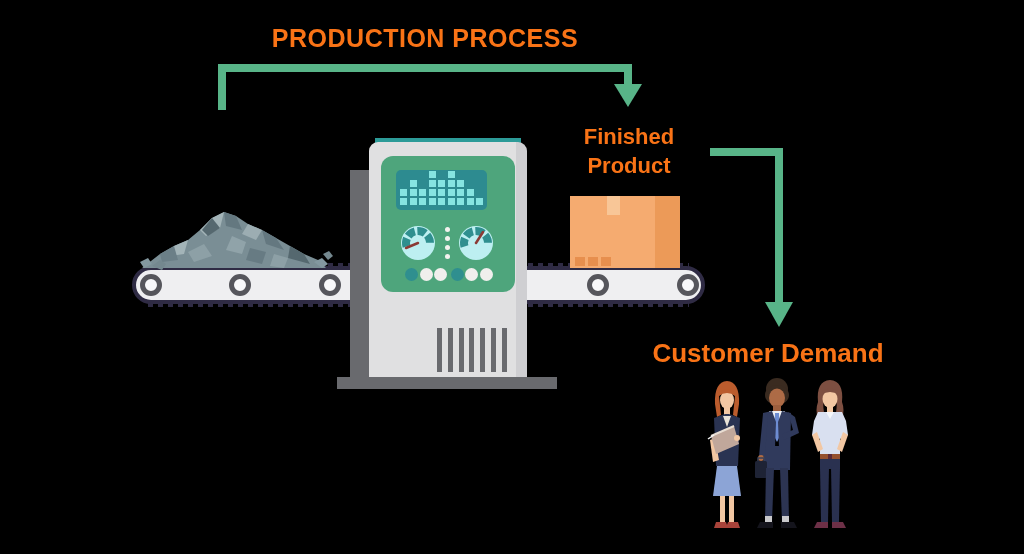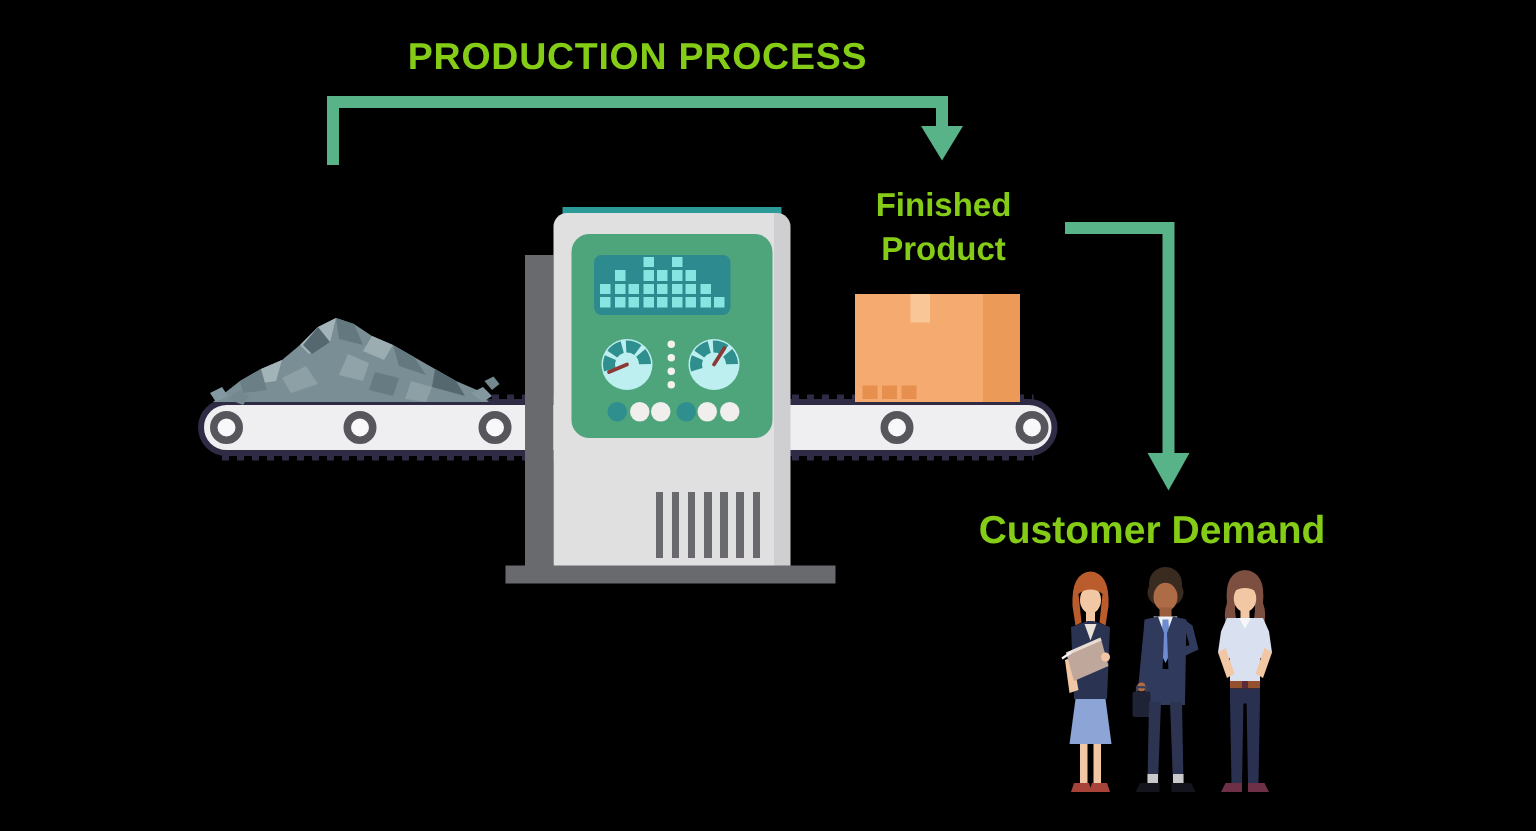--- a/index.html
+++ b/index.html
@@ -1,18 +1,18 @@
 <!DOCTYPE html>
 <html><head>
 <meta charset="utf-8">
 <style>
   html,body{margin:0;padding:0;background:#000;}
   #stage{position:relative;width:1024px;height:554px;background:#000;overflow:hidden;
          font-family:"Liberation Sans",sans-serif;}
-  .lbl{position:absolute;color:#84cc16;font-weight:bold;white-space:nowrap;}
+  .lbl{position:absolute;color:#f97316;font-weight:bold;white-space:nowrap;}
   #title{left:270px;top:24px;width:310px;text-align:center;font-size:25px;letter-spacing:.5px;}
   #raw-label{left:138px;top:138px;width:186px;text-align:center;font-size:23px;}
   #fin-label{left:556px;top:122px;width:146px;text-align:center;font-size:22px;line-height:29px;white-space:normal;}
   #cust-label{left:638px;top:338px;width:260px;text-align:center;font-size:26px;}
   svg.arrow{position:absolute;overflow:visible;}
   svg.arrow polyline{fill:none;stroke:#58b488;stroke-width:8;}
   svg.arrow polygon{fill:#58b488;}
   
   #belt{position:absolute;left:132px;top:266px;width:573px;height:38px;background:#efeff1;
         border:4px solid #2f2b44;border-radius:20px;box-sizing:border-box;z-index:2;}

